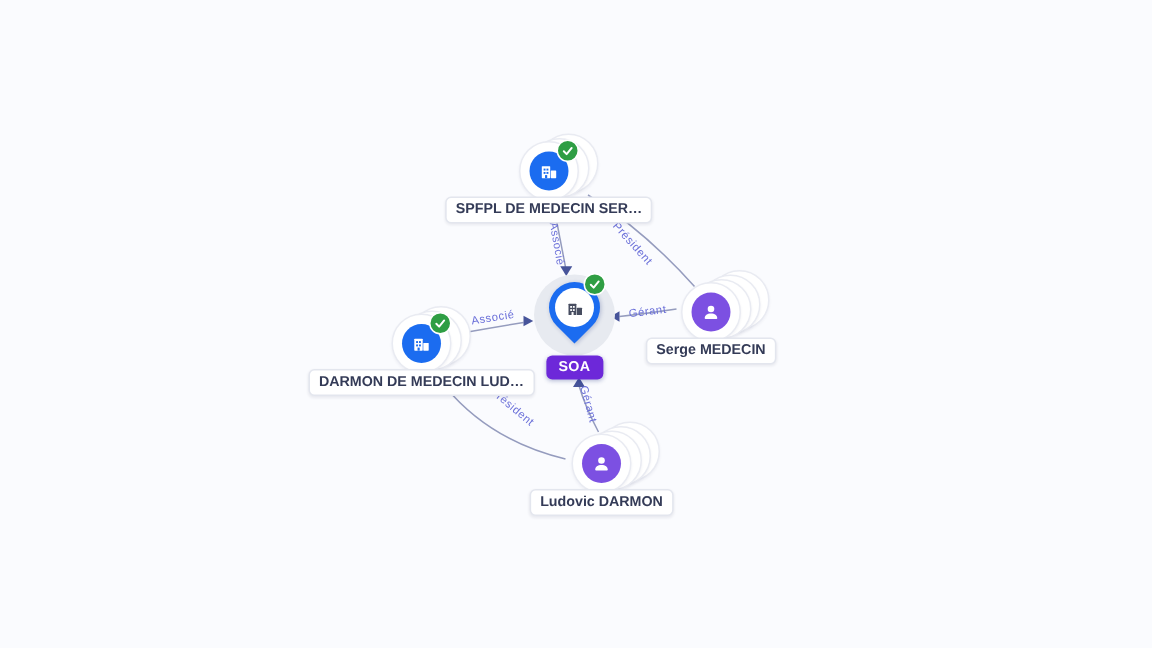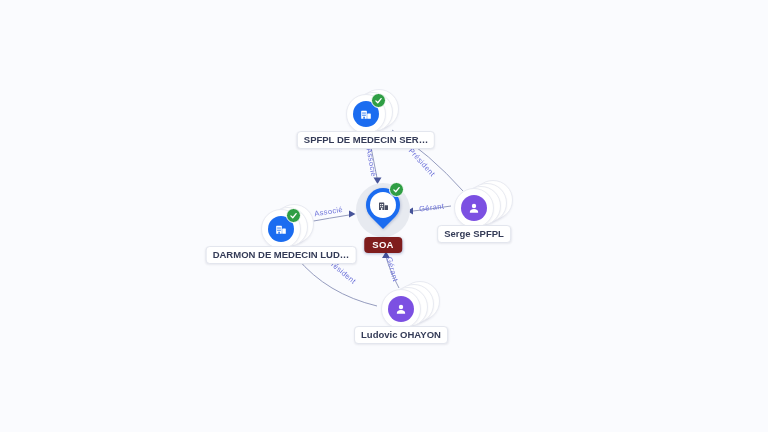--- a/index.html
+++ b/index.html
@@ -67,21 +67,21 @@
     transform:rotate(45deg);
     display:flex; align-items:center; justify-content:center;
   }
   .soa-badge {
     position:absolute; left:33px; top:-1px; width:15px; height:15px;
     border-radius:50%; background:#2f9e44; border:1.5px solid #ffffff;
     z-index:5; display:flex; align-items:center; justify-content:center;
   }
   .soa-pill {
     position:absolute; left:27px; top:54px; transform:translateX(-50%);
-    background:#7f1d1d; color:#ffffff; border-radius:4px;
+    background:#6d28d9; color:#ffffff; border-radius:4px;
     padding:2px 8px 3px 8px; font-size:9.5px; font-weight:700;
     letter-spacing:.3px; white-space:nowrap;
     box-shadow:0 1px 3px rgba(20,40,120,.3);
     z-index:6;
   }
 </style>
 </head>
 <body>
 
 <div class="stage">
@@ -184,30 +184,30 @@
     <div class="stackc s4" style="left:19px; top:-8px;"></div>
     <div class="stackc s3" style="left:13px; top:-5px;"></div>
     <div class="stackc s2" style="left:7px; top:-2px;"></div>
     <div class="stackc front"></div>
     <div class="icon-circle person">
       <svg width="16" height="16" viewBox="0 0 24 24">
         <circle cx="12" cy="9" r="3.3" fill="#ffffff"></circle>
         <path d="M12 13.6c-3.8 0-6.3 2-6.3 4.6 0 .5.4.8.9.8h10.8c.5 0 .9-.3.9-.8 0-2.6-2.5-4.6-6.3-4.6z" fill="#ffffff"></path>
       </svg>
     </div>
-    <div class="pill">Serge SPFPL</div>
+    <div class="pill">Serge MEDECIN</div>
   </div>
 
   <div class="node" style="left:381px; top:289px;">
     <div class="stackc s4" style="left:19px; top:-8px;"></div>
     <div class="stackc s3" style="left:13px; top:-5px;"></div>
     <div class="stackc s2" style="left:7px; top:-2px;"></div>
     <div class="stackc front"></div>
     <div class="icon-circle person">
       <svg width="16" height="16" viewBox="0 0 24 24">
         <circle cx="12" cy="9" r="3.3" fill="#ffffff"></circle>
         <path d="M12 13.6c-3.8 0-6.3 2-6.3 4.6 0 .5.4.8.9.8h10.8c.5 0 .9-.3.9-.8 0-2.6-2.5-4.6-6.3-4.6z" fill="#ffffff"></path>
       </svg>
     </div>
-    <div class="pill">Ludovic OHAYON</div>
+    <div class="pill">Ludovic DARMON</div>
   </div>
 
 </div>
 
 </body></html>

